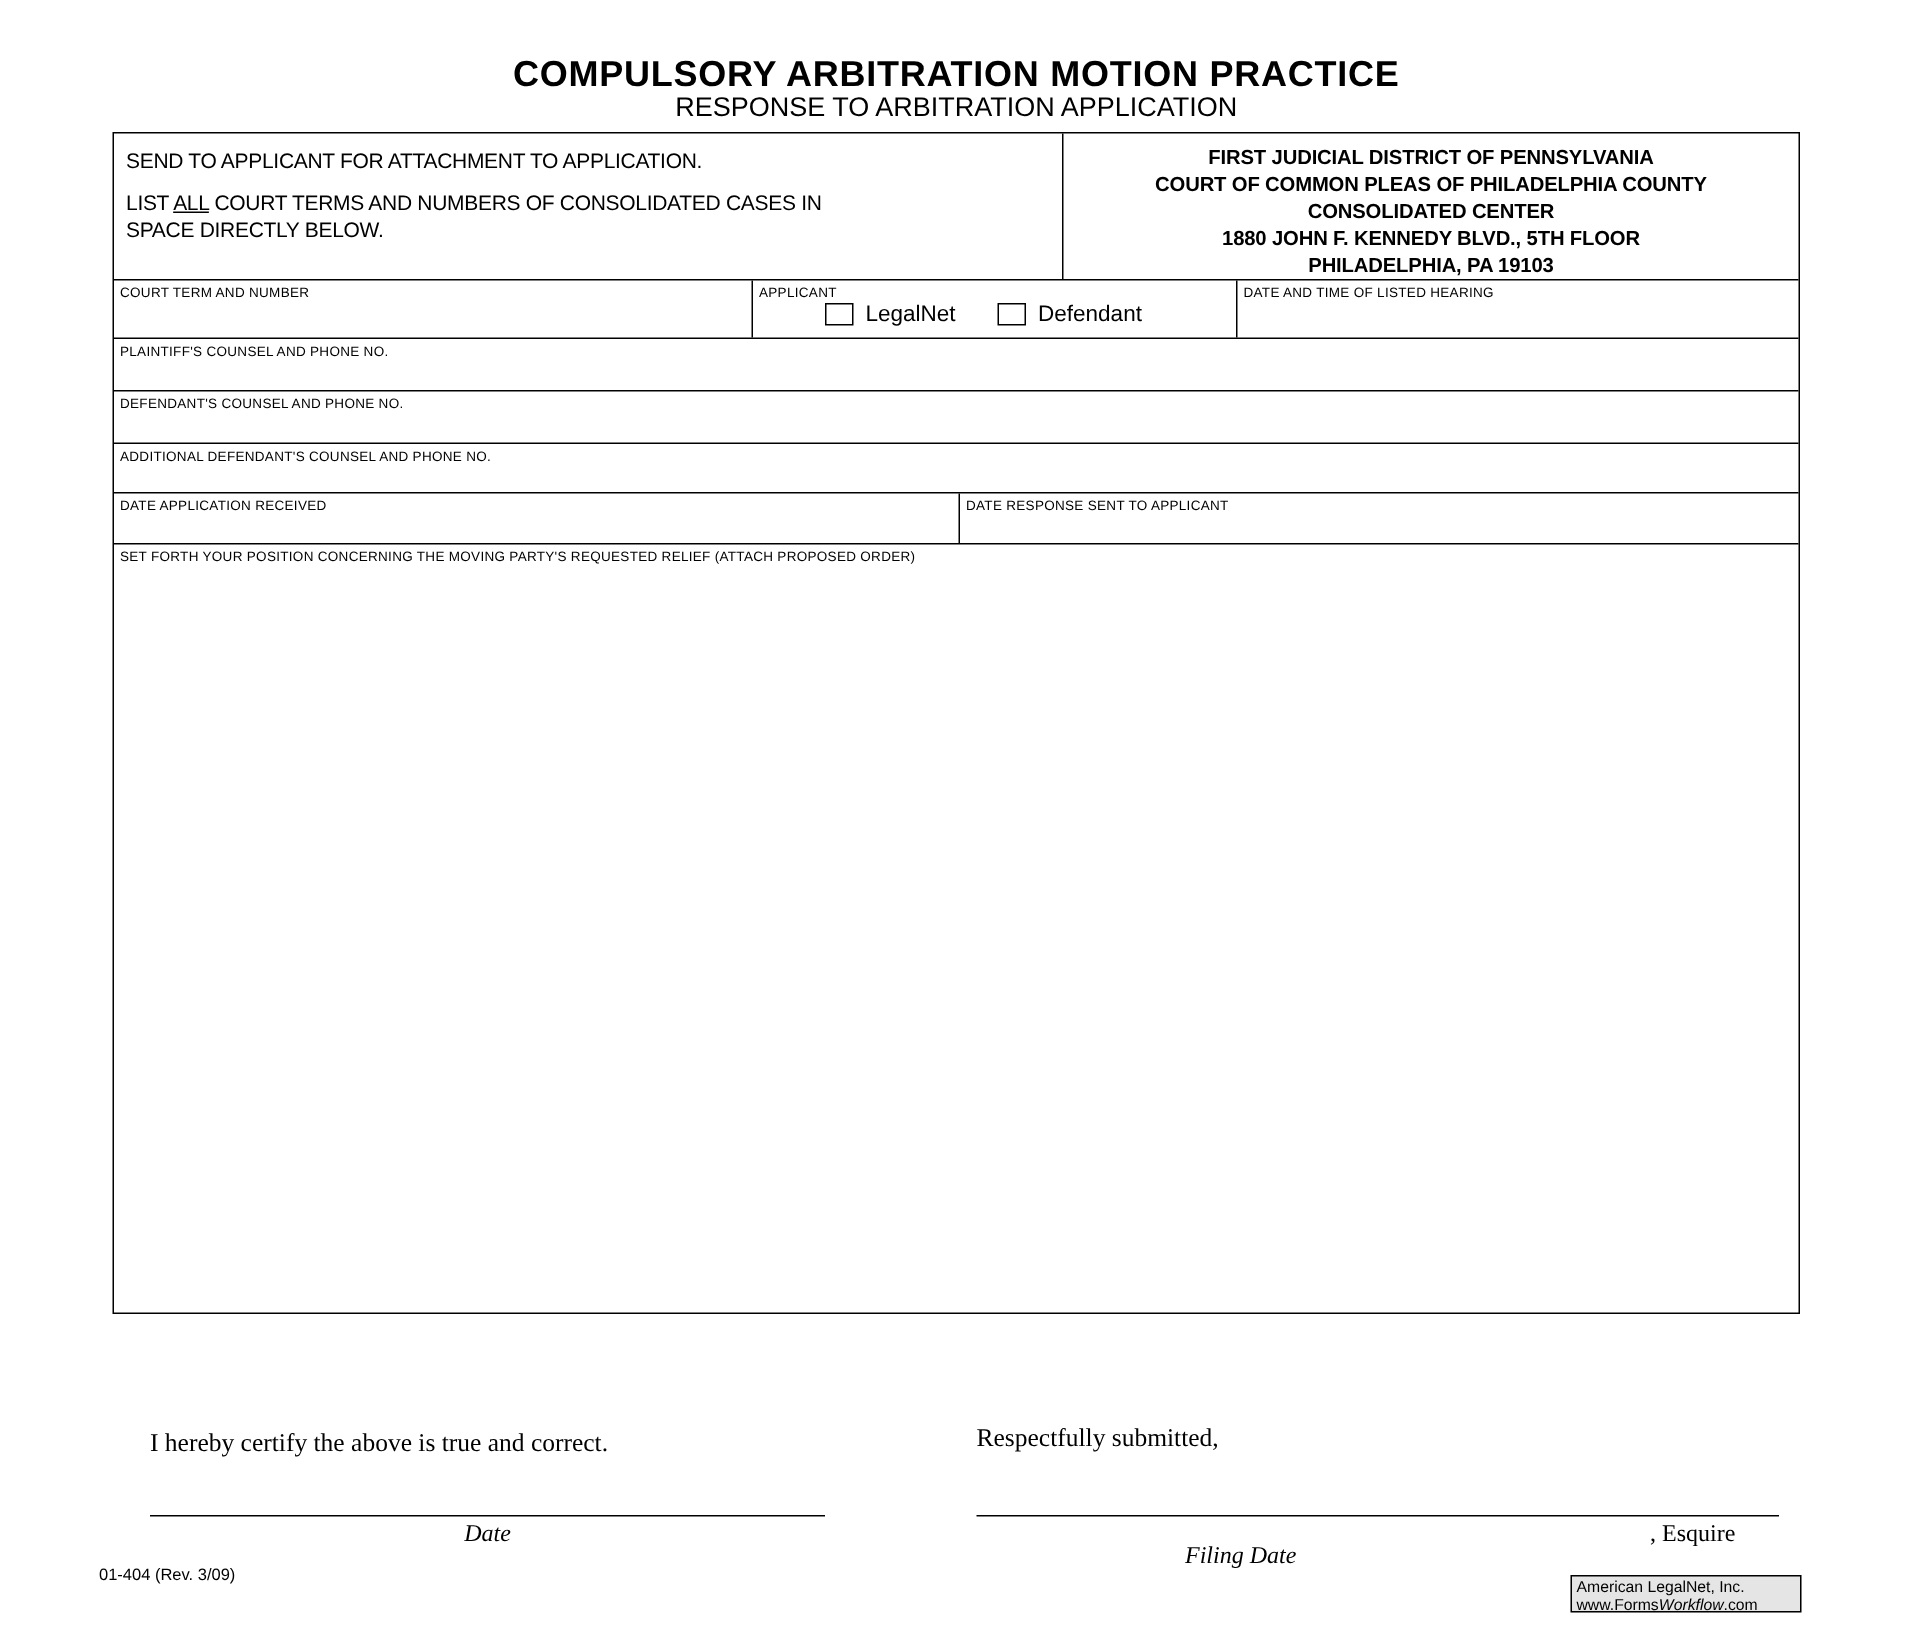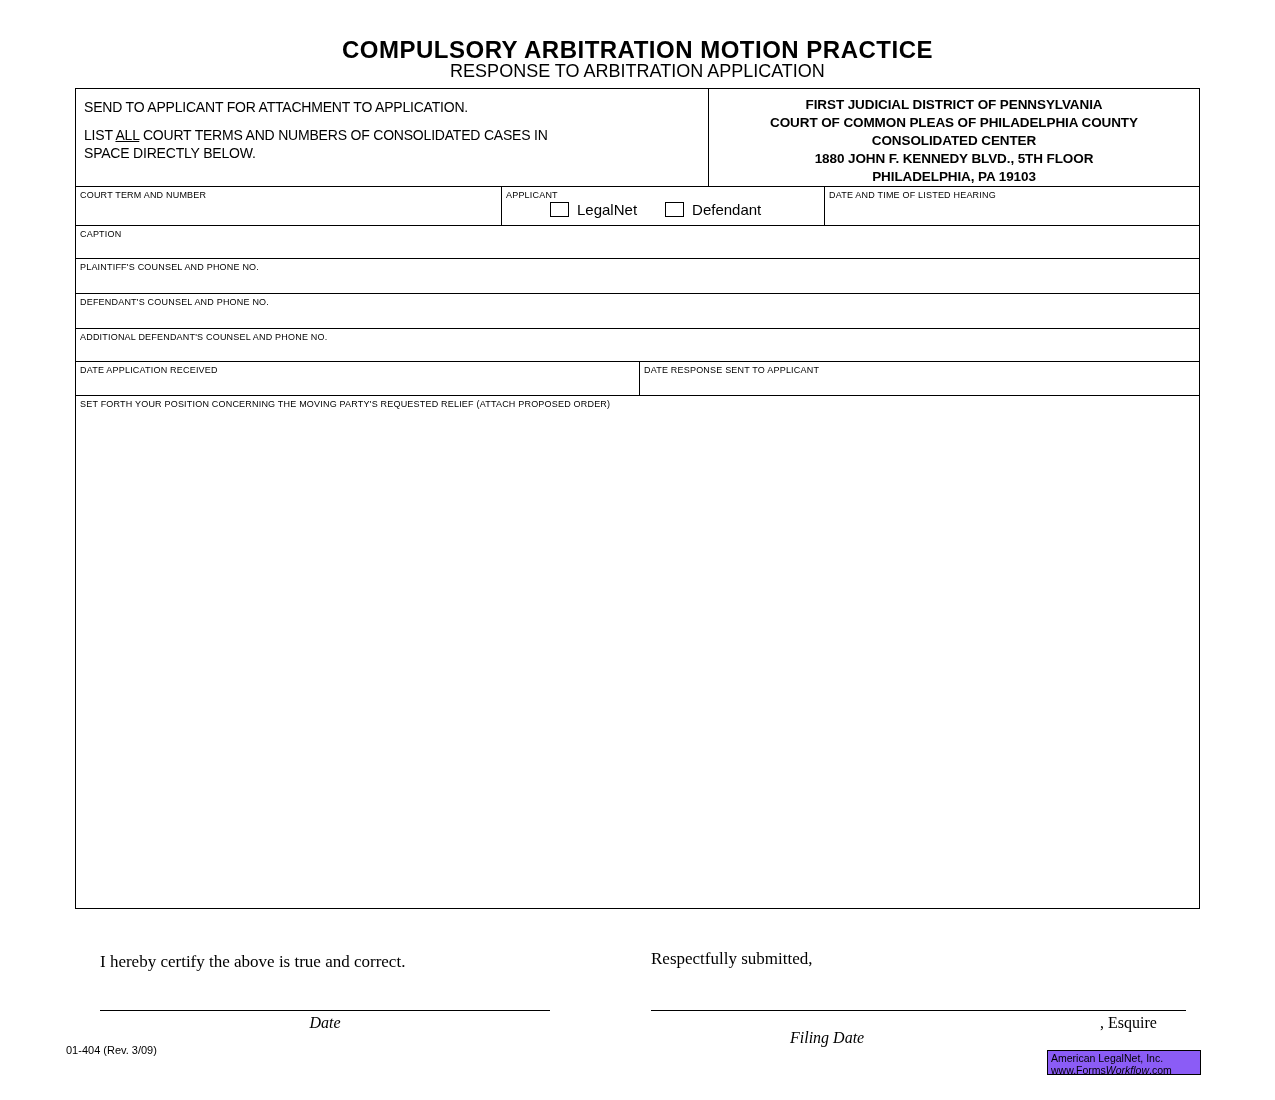--- a/index.html
+++ b/index.html
@@ -191,21 +191,21 @@
     font-size: 11px;
     font-family: "Liberation Sans", sans-serif;
   }
   .legalnet {
     position: absolute;
     left: 1047px;
     top: 1050px;
     width: 154px;
     height: 25px;
     border: 1px solid #000;
-    background: #8b5cf6;
+    background: #e5e5e5;
     font-size: 10.5px;
     line-height: 12px;
     padding: 1px 3px;
     box-sizing: border-box;
   }
   .legalnet i { font-style: italic; }
 </style>
 </head>
 <body>
 
@@ -247,25 +247,20 @@
             <span class="chk"></span>
             <span class="chk-lbl">Defendant</span>
           </div>
         </div>
       </div>
       <div class="cell r2-c">
         <div class="lbl">DATE AND TIME OF LISTED HEARING</div>
       </div>
     </div>
 
-    <div class="row">
-      <div class="cell full r3">
-        <div class="lbl">CAPTION</div>
-      </div>
-    </div>
 
     <div class="row">
       <div class="cell full r4">
         <div class="lbl">PLAINTIFF'S COUNSEL AND PHONE NO.</div>
       </div>
     </div>
 
     <div class="row">
       <div class="cell full r5">
         <div class="lbl">DEFENDANT'S COUNSEL AND PHONE NO.</div>

